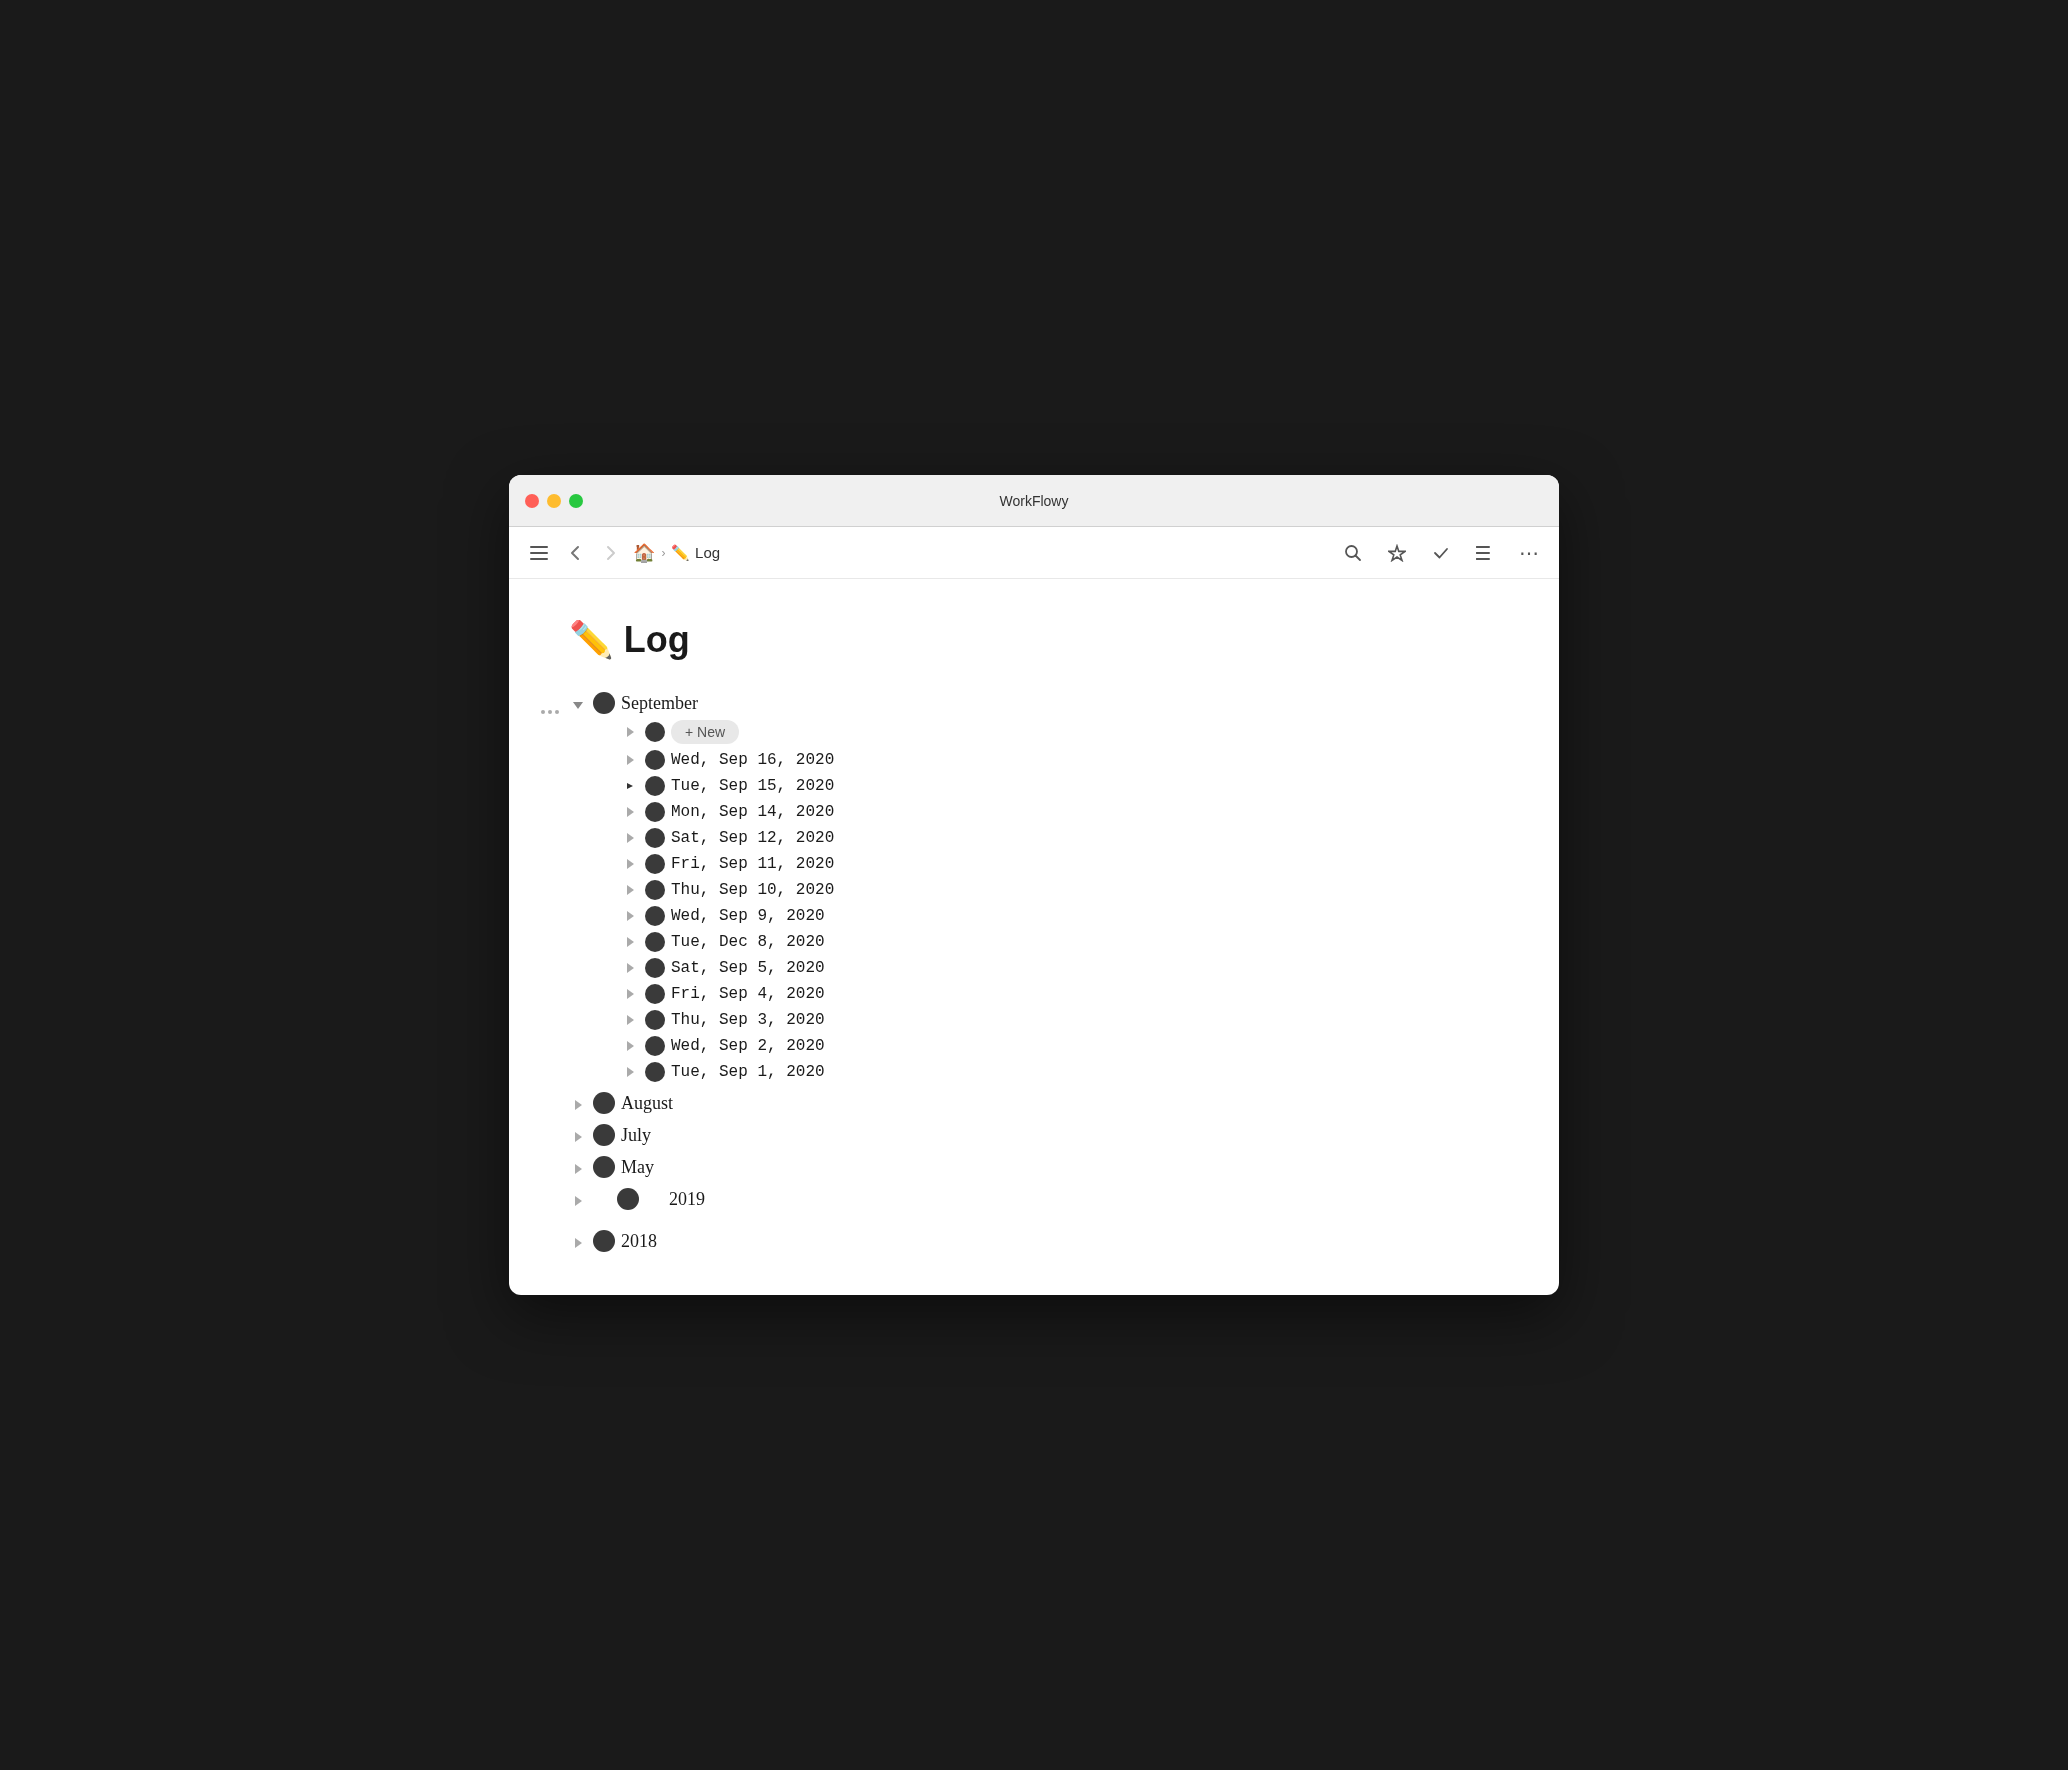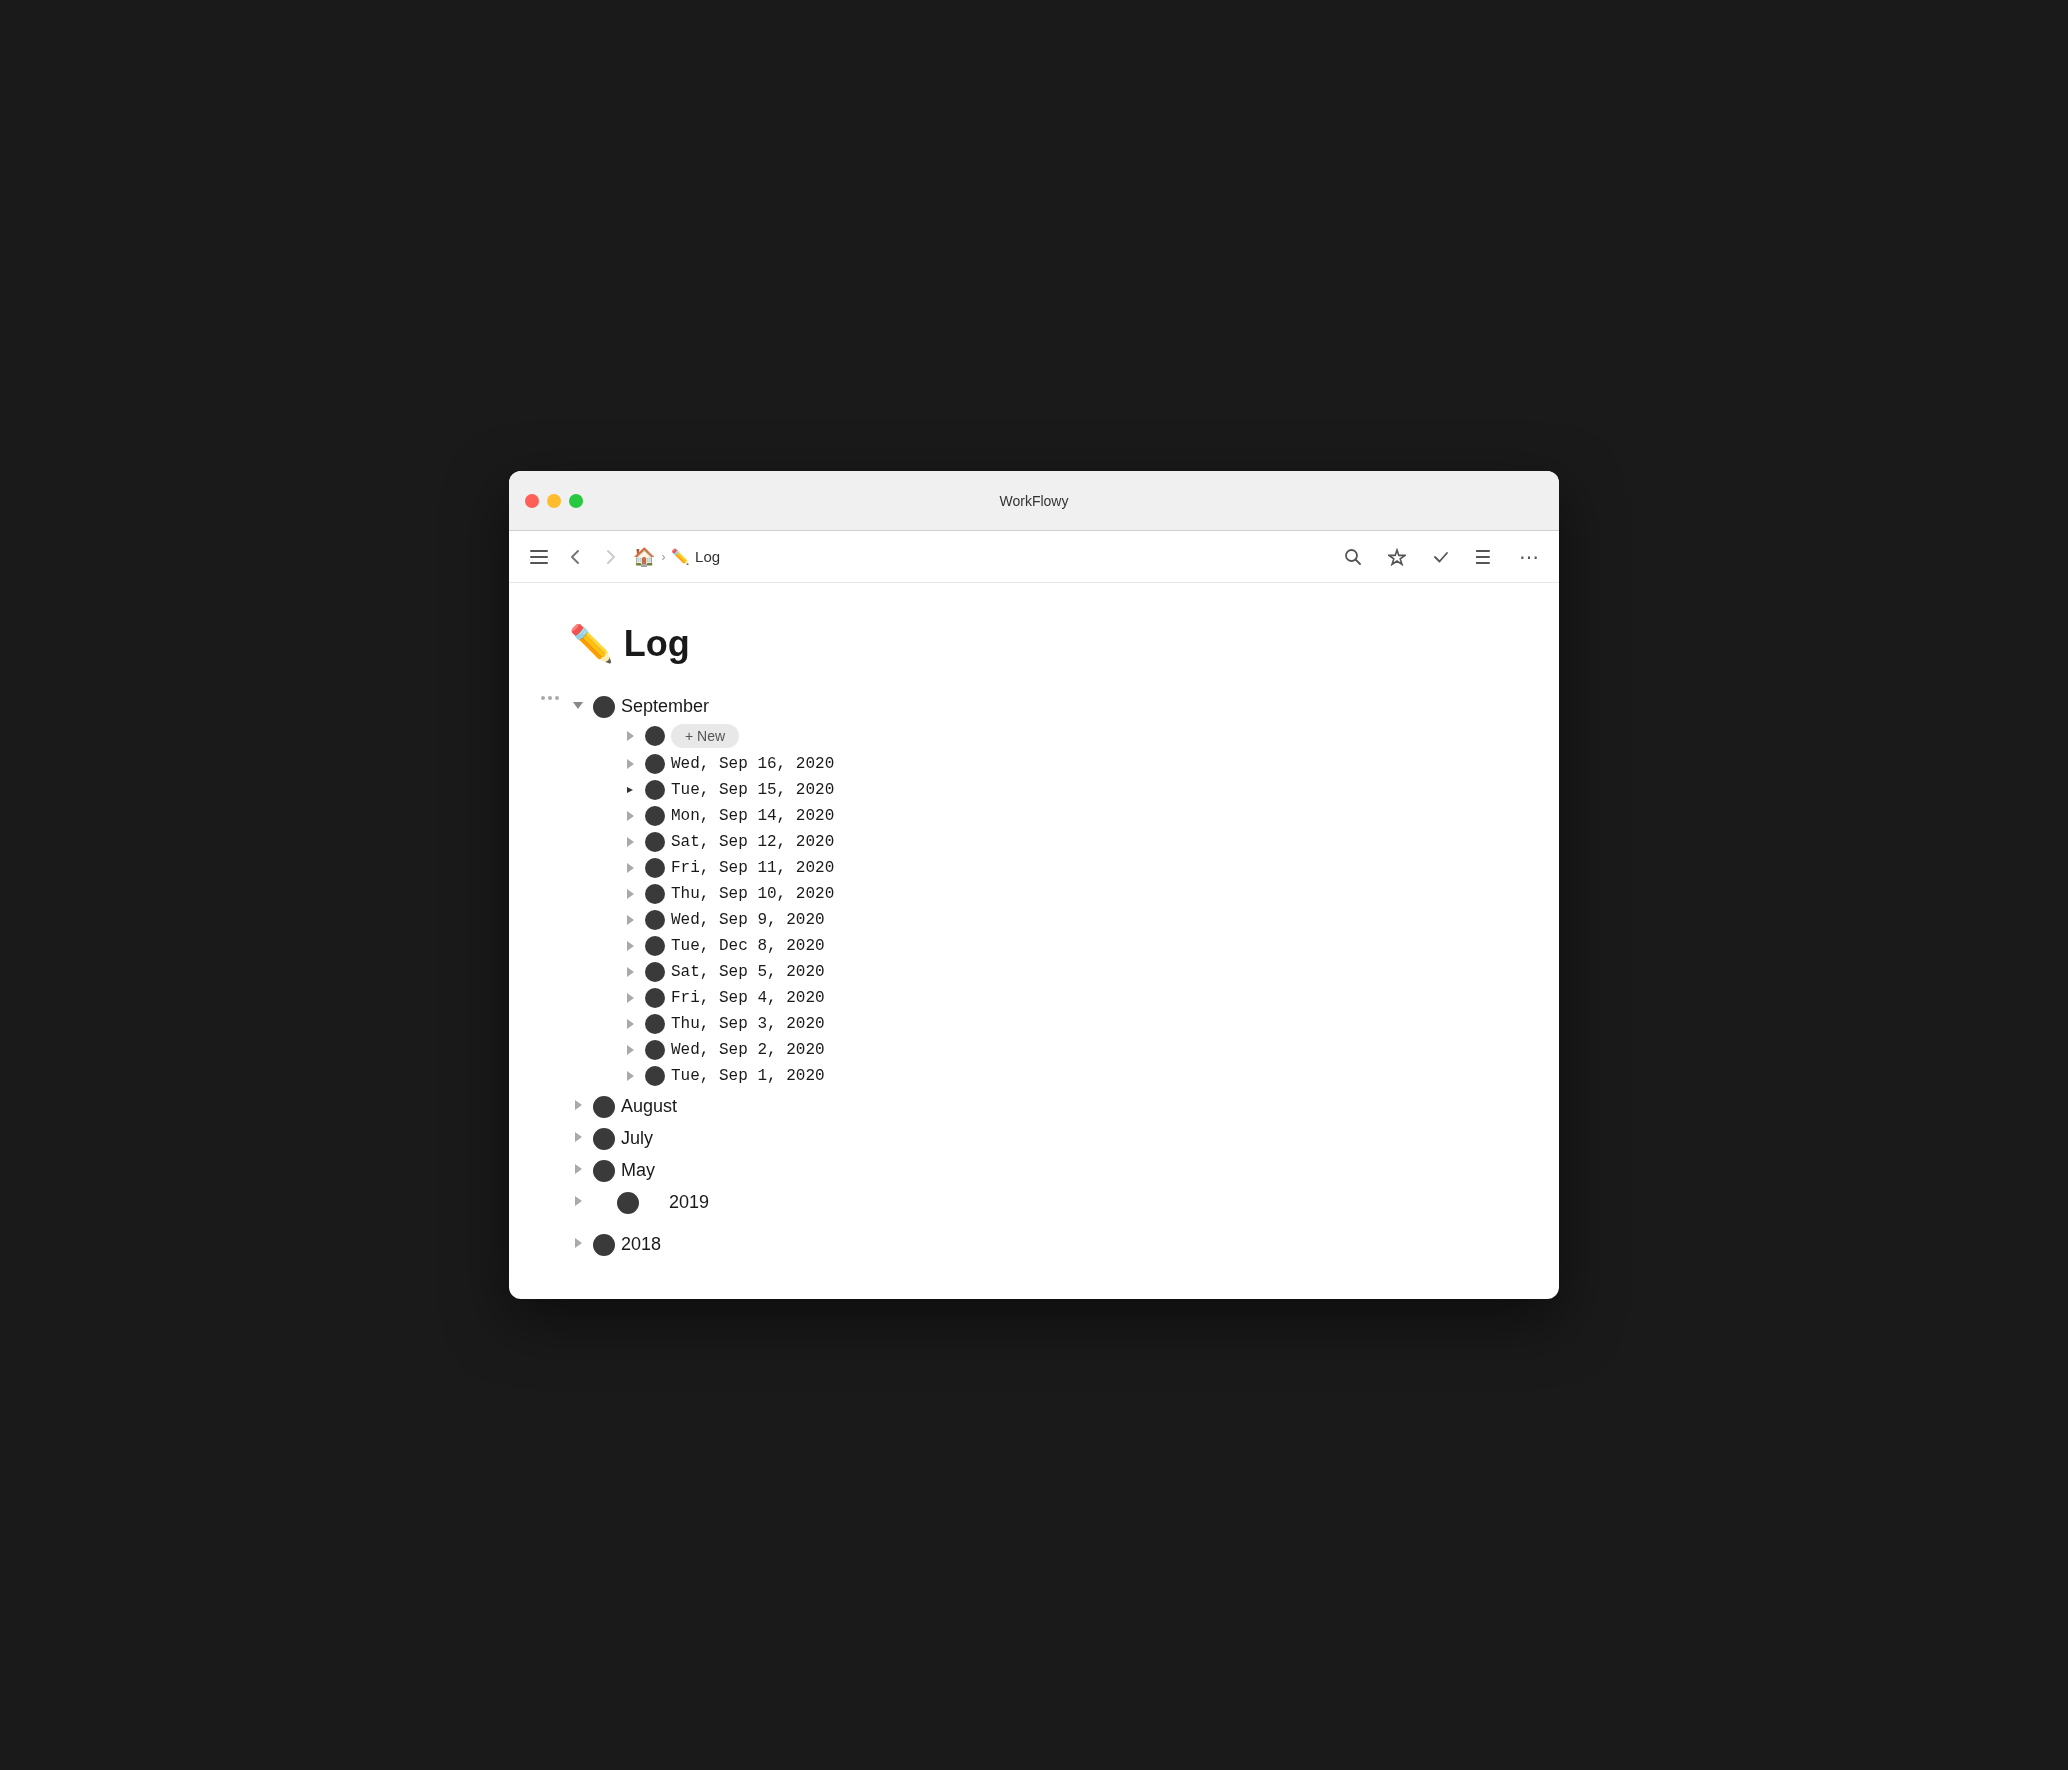--- a/index.html
+++ b/index.html
@@ -13,21 +13,21 @@
     }
     .window {
       width: 1050px;
       background: #ffffff;
       border-radius: 12px;
       overflow: hidden;
       box-shadow: 0 20px 60px rgba(0,0,0,0.5);
     }
     .titlebar {
       background: #f0f0f0;
-      height: 60px;
+      height: 52px;
       display: flex;
       align-items: center;
       padding: 0 16px;
       border-bottom: 1px solid #d0d0d0;
       position: relative;
     }
     .traffic-lights {
       display: flex;
       gap: 8px;
       align-items: center;
@@ -112,24 +112,25 @@
       margin-bottom: 28px;
       display: flex;
       align-items: center;
       gap: 10px;
     }
     .list-section {
       margin-left: 0;
     }
     .section-item {
       display: flex;
-      align-items: flex-start;
+      align-items: flex-end;
       gap: 6px;
       padding: 3px 0;
       position: relative;
+      font-family: Liberation Serif, serif;
     }
     .collapse-arrow {
       width: 18px;
       height: 18px;
       display: flex;
       align-items: center;
       justify-content: center;
       cursor: pointer;
       color: #aaa;
       font-size: 11px;

